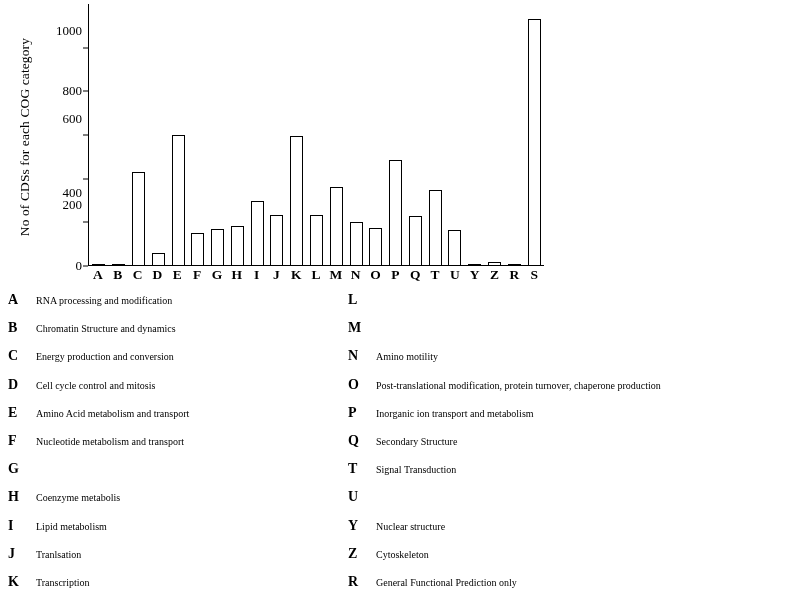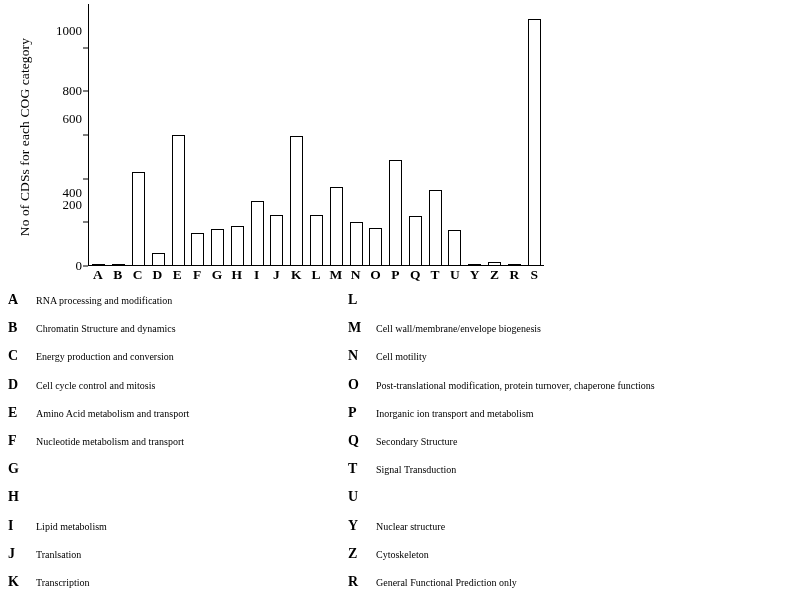--- a/index.html
+++ b/index.html
@@ -308,49 +308,49 @@
         </div>
         <div class="legend-row">
           <div class="legend-key">F</div>
           <div class="legend-desc">Nucleotide metabolism and transport</div>
         </div>
         <div class="legend-row">
           <div class="legend-key">G</div>
         </div>
         <div class="legend-row">
           <div class="legend-key">H</div>
+          <div class="legend-desc">Coenzyme metabolis</div>
         </div>
         <div class="legend-row">
           <div class="legend-key">I</div>
           <div class="legend-desc">Lipid metabolism</div>
         </div>
         <div class="legend-row">
           <div class="legend-key">J</div>
           <div class="legend-desc">Tranlsation</div>
         </div>
         <div class="legend-row">
           <div class="legend-key">K</div>
           <div class="legend-desc">Transcription</div>
         </div>
       </div>
     <div class="legend-col" id="legend-col-right">
         <div class="legend-row">
           <div class="legend-key">L</div>
         </div>
         <div class="legend-row">
           <div class="legend-key">M</div>
-          <div class="legend-desc">Cell wall/membrane/envelope biogenesis</div>
         </div>
         <div class="legend-row">
           <div class="legend-key">N</div>
-          <div class="legend-desc">Cell motility</div>
+          <div class="legend-desc">Amino motility</div>
         </div>
         <div class="legend-row">
           <div class="legend-key">O</div>
-          <div class="legend-desc">Post-translational modification, protein turnover, chaperone functions</div>
+          <div class="legend-desc">Post-translational modification, protein turnover, chaperone production</div>
         </div>
         <div class="legend-row">
           <div class="legend-key">P</div>
           <div class="legend-desc">Inorganic ion transport and metabolism</div>
         </div>
         <div class="legend-row">
           <div class="legend-key">Q</div>
           <div class="legend-desc">Secondary Structure</div>
         </div>
         <div class="legend-row">

